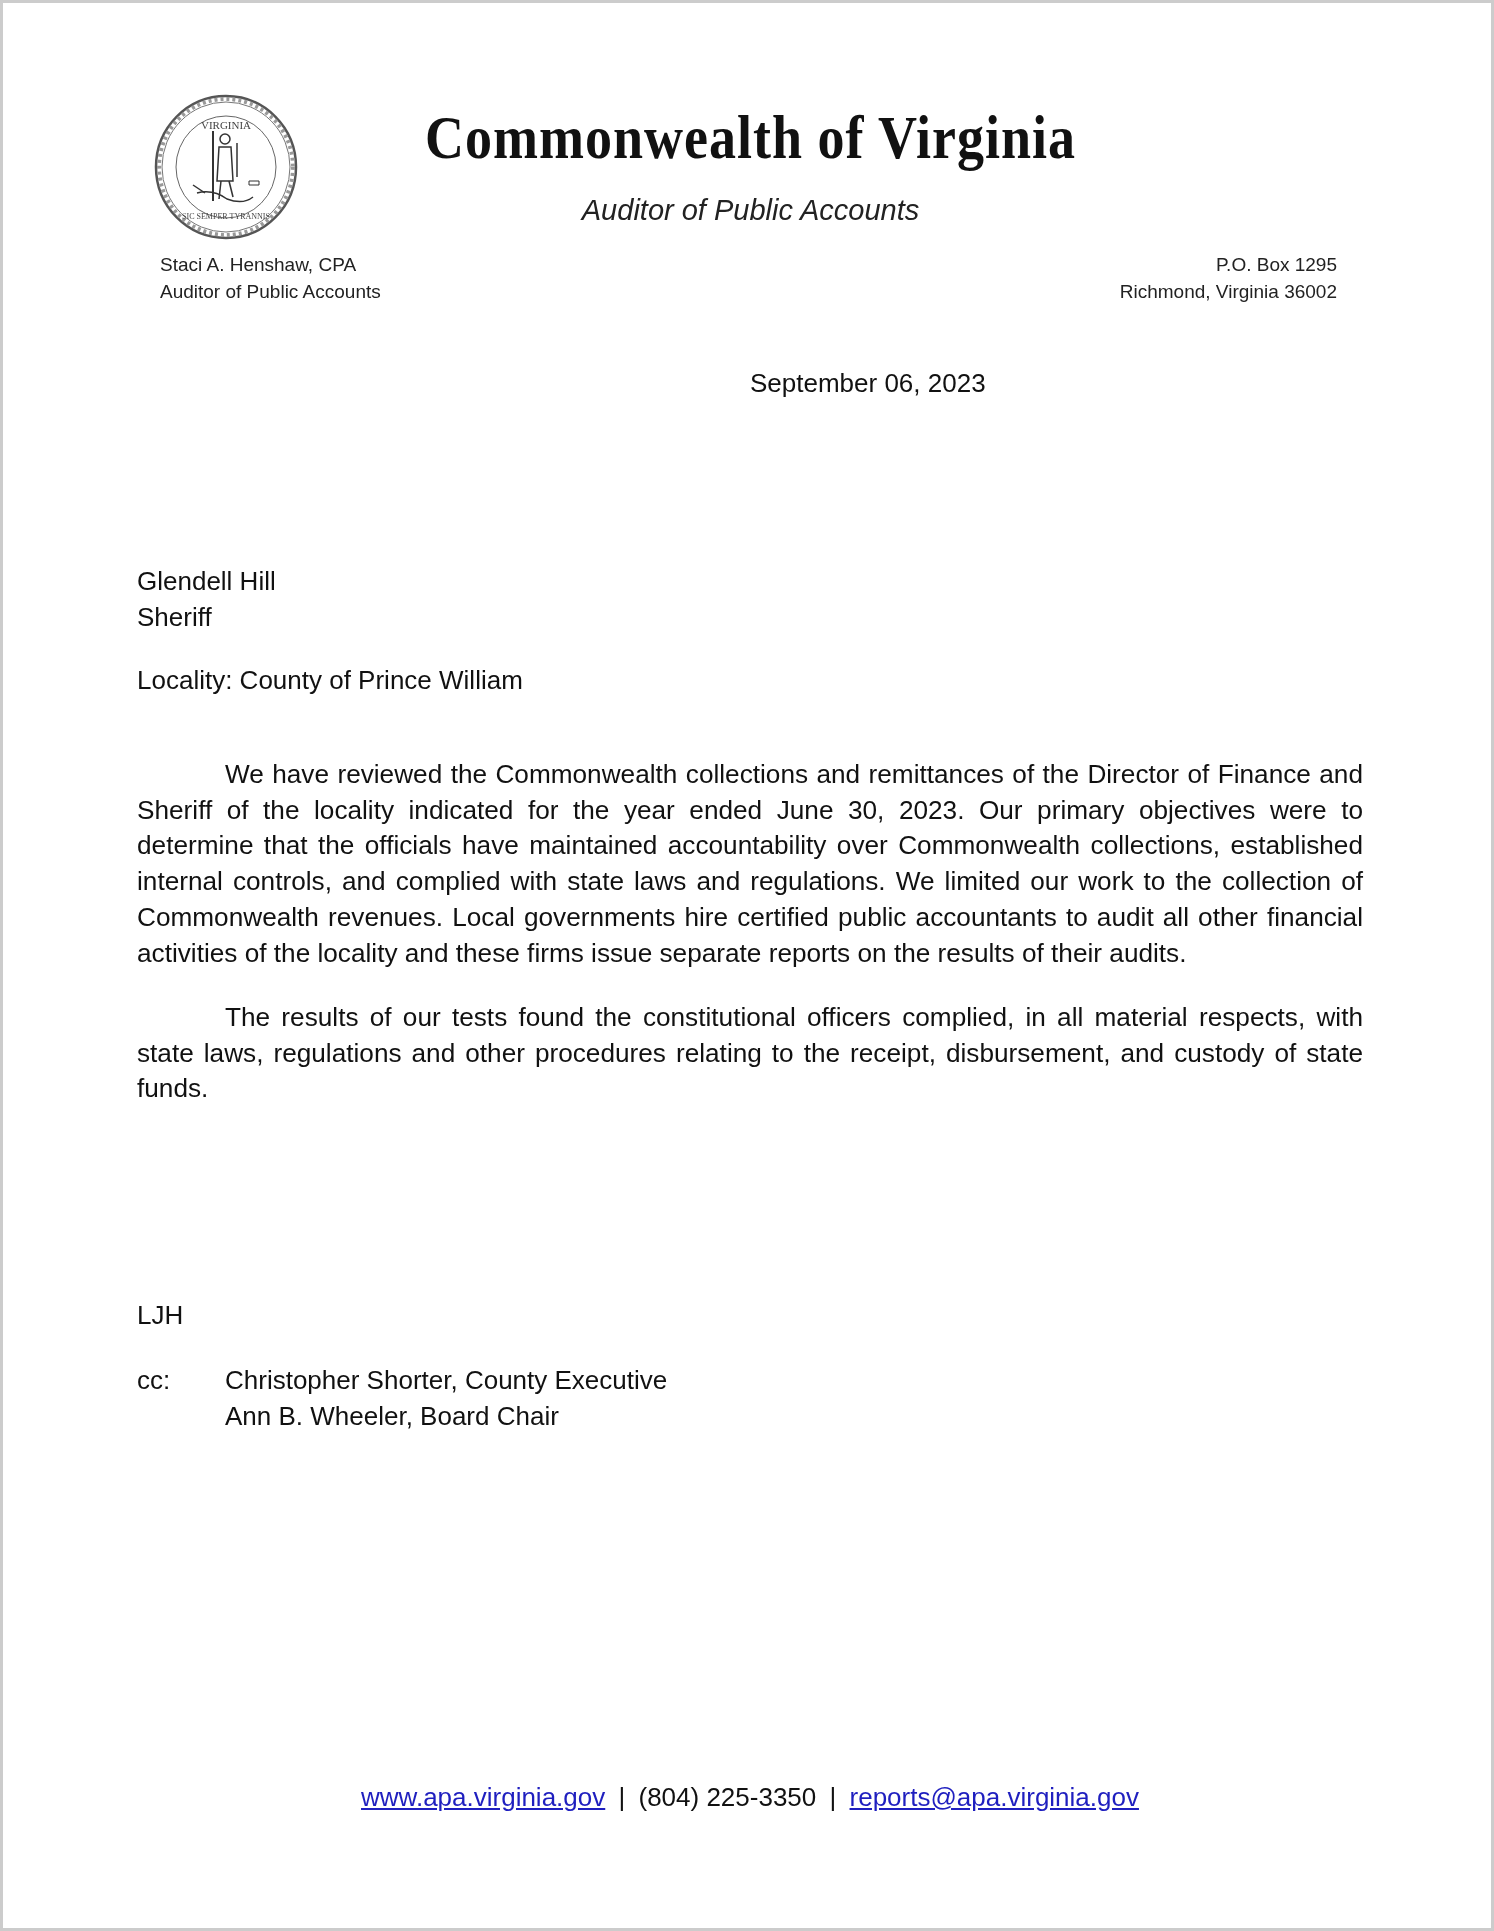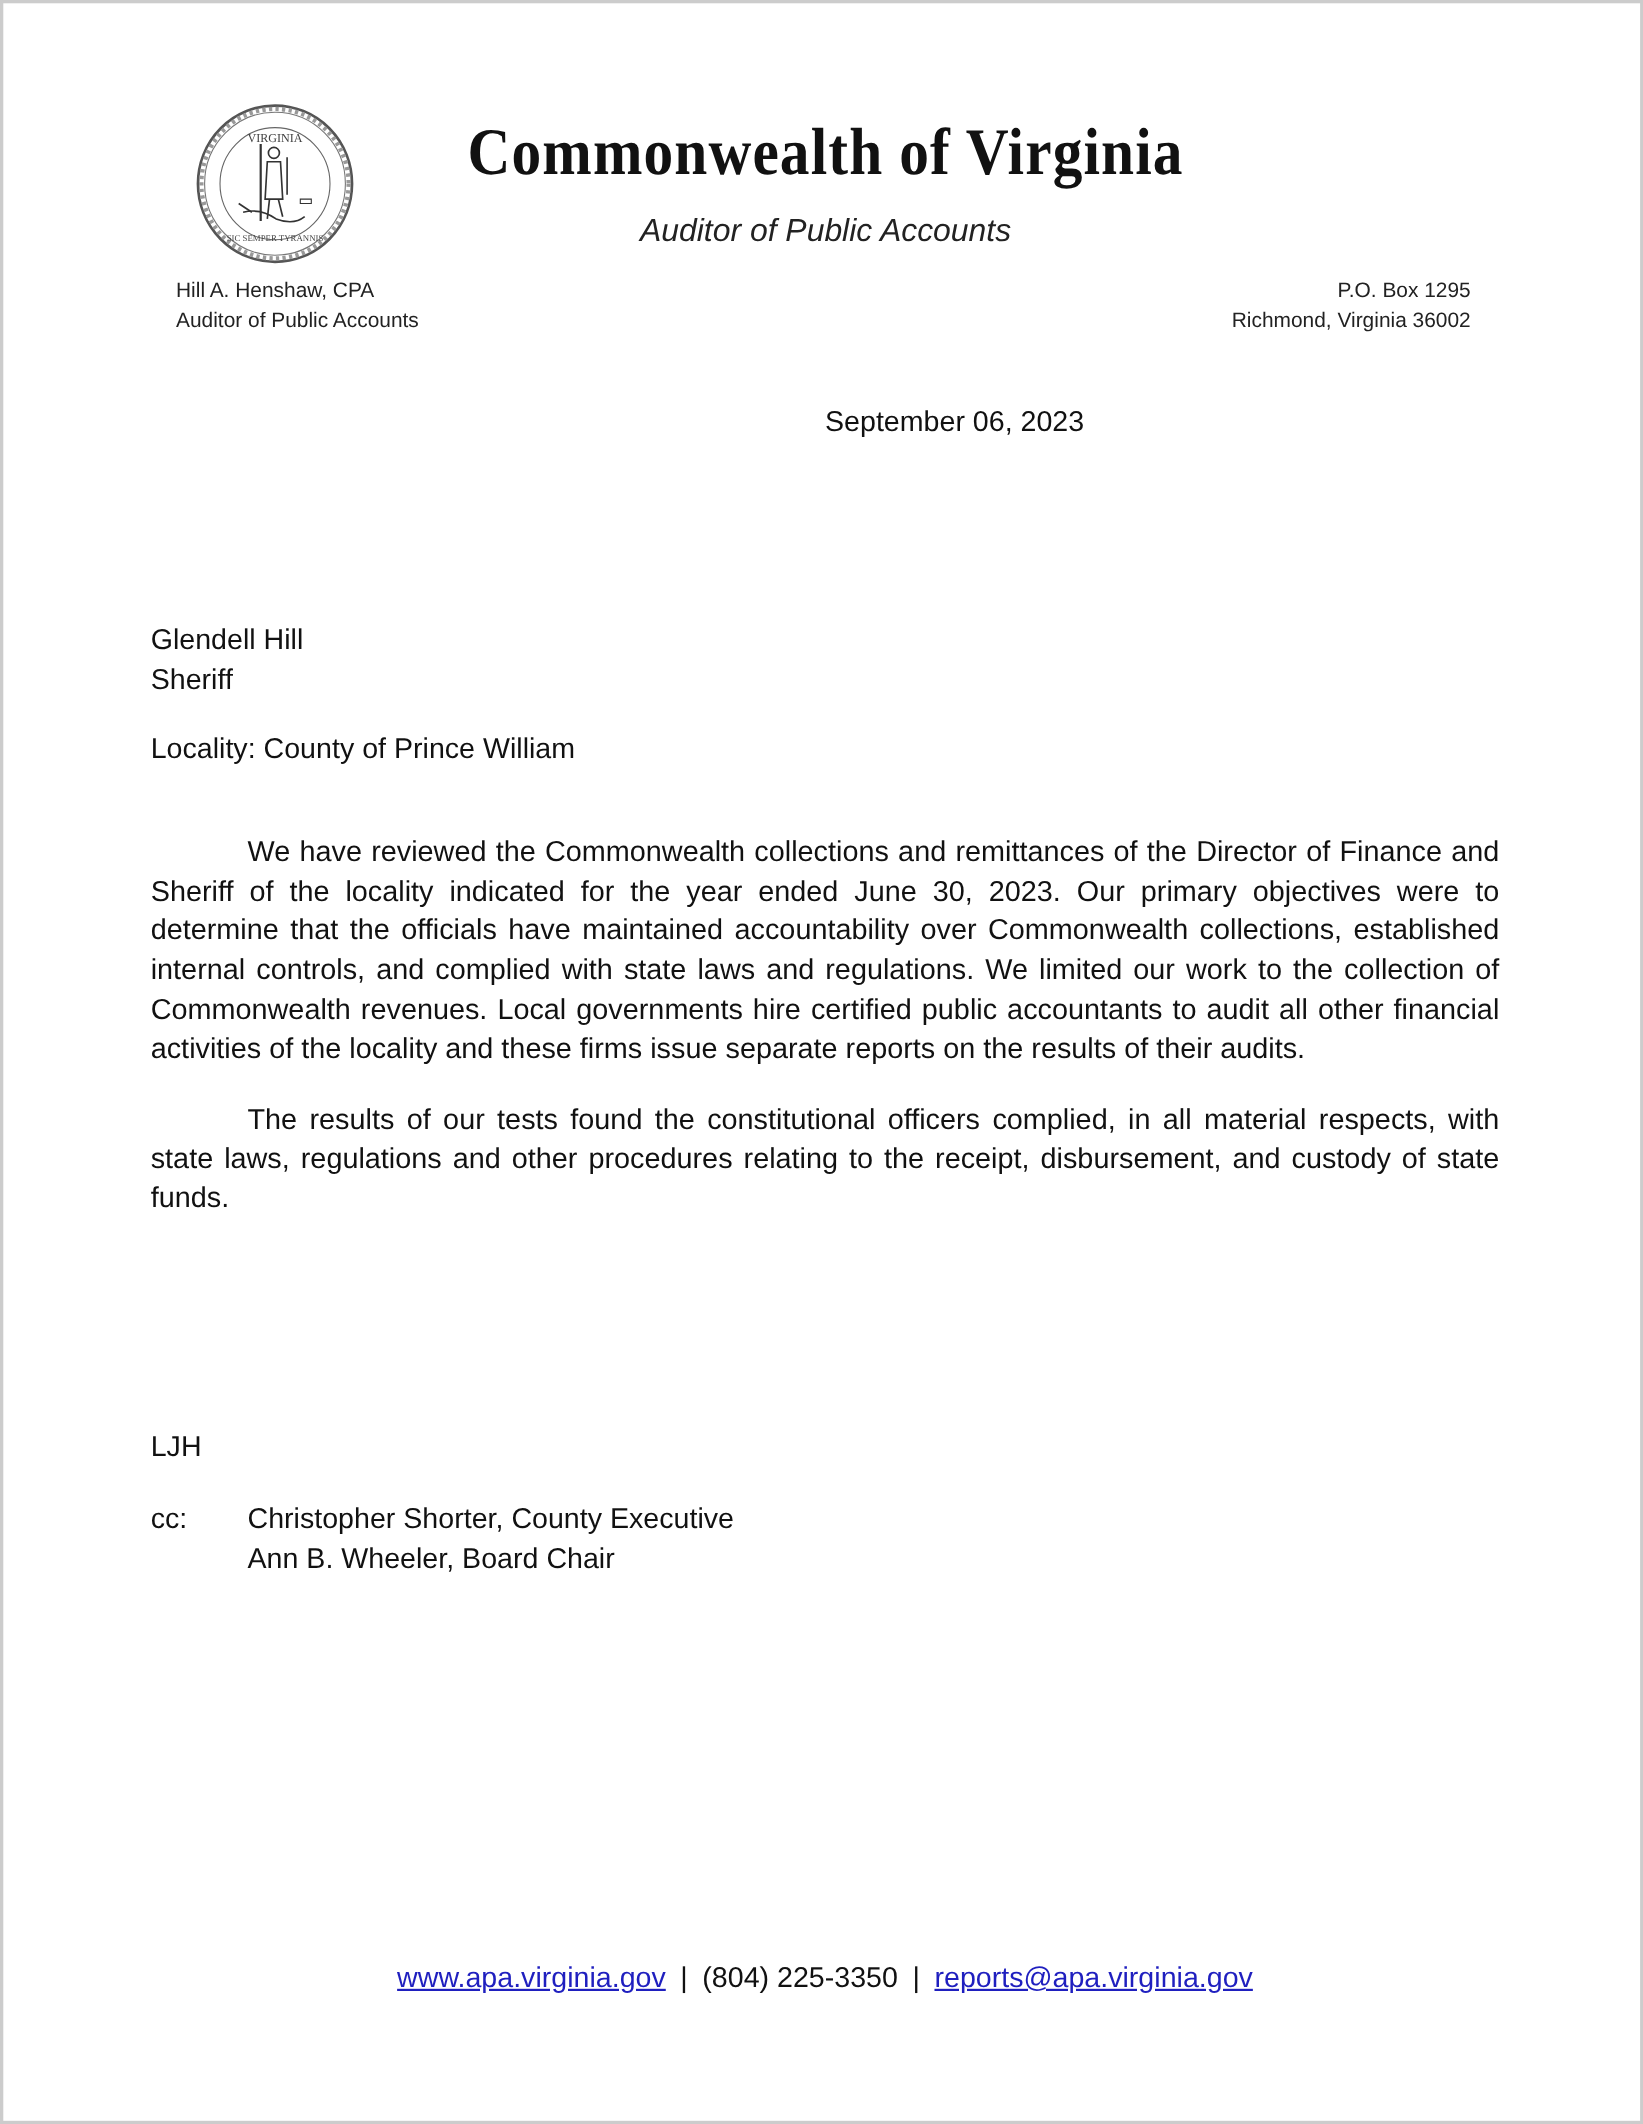--- a/index.html
+++ b/index.html
@@ -7,21 +7,21 @@
     .page {
       position: absolute; left: 0; top: 0;
       width: 1494px; height: 1931px;
       box-sizing: border-box;
       border: 3px solid #cccccc;
       background: #ffffff;
       color: #111111;
       font-family: "Liberation Sans", "DejaVu Sans", sans-serif;
     }
     .abs { position: absolute; }
-    .seal { left: 174px; top: 90px; width: 146px; height: 148px; }
+    .seal { left: 150px; top: 90px; width: 146px; height: 148px; }
     .title {
       left: 300px; width: 895px; top: 100px; text-align: center;
       font-family: "Liberation Serif", "DejaVu Serif", serif;
       font-size: 54px; font-weight: bold; letter-spacing: 1px; color: #111;
       transform: scaleY(1.12); transform-origin: center top;
     }
     .subtitle {
       left: 300px; width: 895px; top: 191px; text-align: center;
       font-size: 29px; font-style: italic; color: #222;
     }
@@ -76,21 +76,21 @@
       <path d="M40 92 L52 100" stroke="#333" stroke-width="1.5"></path>
       <path d="M96 88 h10 v4 h-10 z" fill="none" stroke="#333" stroke-width="1"></path>
       <text x="73" y="126" font-size="8" text-anchor="middle" fill="#444" font-family="Liberation Serif, serif">SIC SEMPER TYRANNIS</text>
     </svg>
   </div>
 
   <div class="abs title">Commonwealth of Virginia</div>
   <div class="abs subtitle">Auditor of Public Accounts</div>
 
   <div class="abs hdr-small hdr-left">
-    <div>Hill A. Henshaw, CPA</div>
+    <div>Staci A. Henshaw, CPA</div>
     <div>Auditor of Public Accounts</div>
   </div>
   <div class="abs hdr-small hdr-right">
     <div>P.O. Box 1295</div>
     <div>Richmond, Virginia 36002</div>
   </div>
 
   <div class="abs body-text date">September 06, 2023</div>
 
   <div class="abs body-text recip r2">

